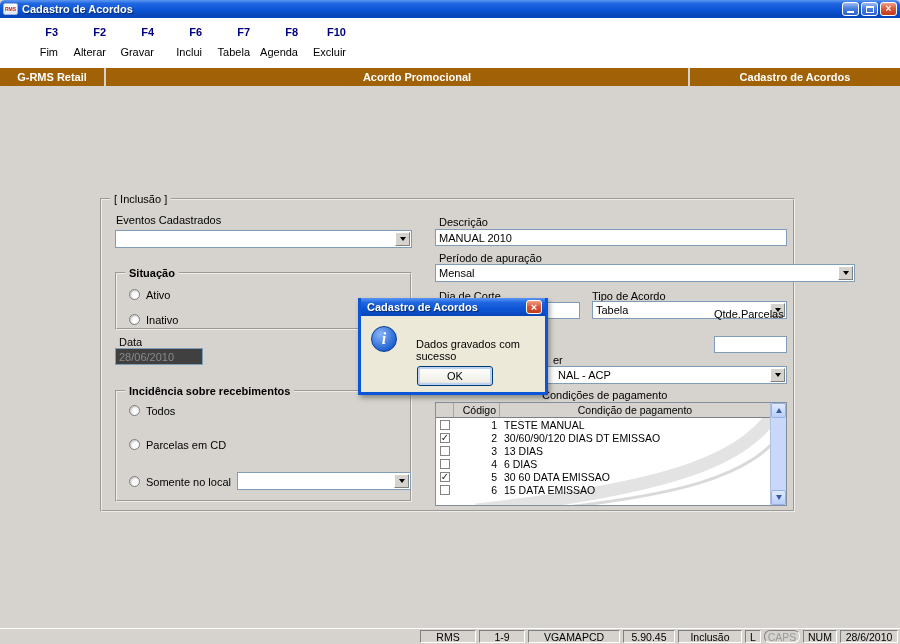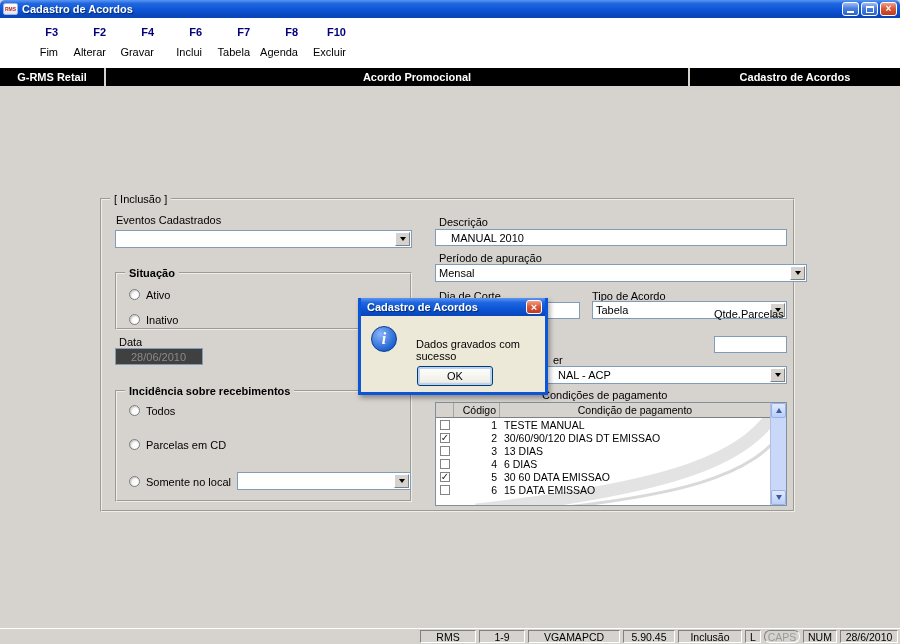--- a/index.html
+++ b/index.html
@@ -21,37 +21,37 @@
   .glyph-min { width: 7px; height: 2px; background: #fff; margin-top: 6px; }
   .glyph-max { width: 8px; height: 7px; border: 1px solid #fff; border-top-width: 2px; background: transparent; }
 
   
   .toolbar { position: absolute; left: 0; top: 18px; width: 900px; height: 50px; background: #fff; display: flex; padding: 8px 0 0 10px; }
   .tb-item { width: 48px; text-align: right; cursor: pointer; }
   .tb-key { color: #000080; font-weight: bold; margin-bottom: 8px; }
   .tb-label { color: #000; }
 
   
-  .headerbar { position: absolute; left: 0; top: 68px; width: 900px; height: 18px; background: #000000; display: flex; }
+  .headerbar { position: absolute; left: 0; top: 68px; width: 900px; height: 18px; background: #a16207; display: flex; }
   .hseg { color: #fff; font-weight: bold; display: flex; align-items: center; justify-content: center; }
   .hseg.left  { width: 106px; border-right: 2px solid #d6d3ce; }
   .hseg.center { flex: 1; padding-left: 40px; }
   .hseg.right { width: 212px; border-left: 2px solid #d6d3ce; }
 
   
   .main { position: absolute; left: 0; top: 86px; width: 900px; height: 542px; background: #d6d3ce; }
 
   .panel { position: absolute; left: 100px; top: 112px; width: 695px; height: 314px; border: 2px groove #efede8; }
   .legend { position: absolute; top: -7px; left: 8px; background: #d6d3ce; padding: 0 4px; }
   .legend.bold { font-weight: bold; }
   .flabel { position: absolute; white-space: nowrap; }
 
   .fieldset { position: absolute; border: 2px groove #efede8; }
 
-  .txt { position: absolute; height: 17px; border: 1px solid #7f9db9; background: #fff; font: 11px "Liberation Sans", sans-serif; padding: 0 15px; }
+  .txt { position: absolute; height: 17px; border: 1px solid #7f9db9; background: #fff; font: 11px "Liberation Sans", sans-serif; padding: 0 3px; }
   .txt:disabled { color: #8a8a8a; background: #404040; }
 
   .combo { position: absolute; height: 18px; border: 1px solid #7f9db9; background: #fff; cursor: pointer; }
   .combo-text { position: absolute; left: 3px; top: 2px; right: 18px; white-space: nowrap; overflow: hidden; }
   .combo-btn { position: absolute; right: 1px; top: 1px; bottom: 1px; width: 15px; background: #d6d3ce;
     border: 1px solid; border-color: #fff #808080 #808080 #fff; display: flex; align-items: center; justify-content: center; }
   .tri-dn { width: 0; height: 0; border-left: 3.5px solid transparent; border-right: 3.5px solid transparent; border-top: 4px solid #000; }
 
   .radio-row { display: flex; align-items: center; margin-left: 12px; height: 13px; cursor: pointer; }
   .radio { width: 11px; height: 11px; border-radius: 50%; border: 1px solid #7b7b7b; background: #fff;
@@ -241,21 +241,21 @@
           <span class="combo-btn">
               <span class="tri-dn"></span>
             </span>
         </div>
       </div>
 
       <span class="flabel" style="left:337px;top:16px">Descrição</span>
       <input class="txt" style="left: 333px; top: 29px; width: 352px;" value="MANUAL 2010">
 
       <span class="flabel" style="left:337px;top:52px">Período de apuração</span>
-      <div class="combo" style="left:333px;top:64px;width:372px">
+      <div class="combo" style="left:333px;top:64px;width:420px">
         <span class="combo-text">Mensal</span>
         <span class="combo-btn">
             <span class="tri-dn"></span>
           </span>
       </div>
 
       <span class="flabel" style="left:337px;top:90px">Dia de Corte</span>
       <input class="txt" style="left: 333px; top: 102px; width: 145px;" value="">
 
       <span class="flabel" style="left:490px;top:90px">Tipo de Acordo</span>

